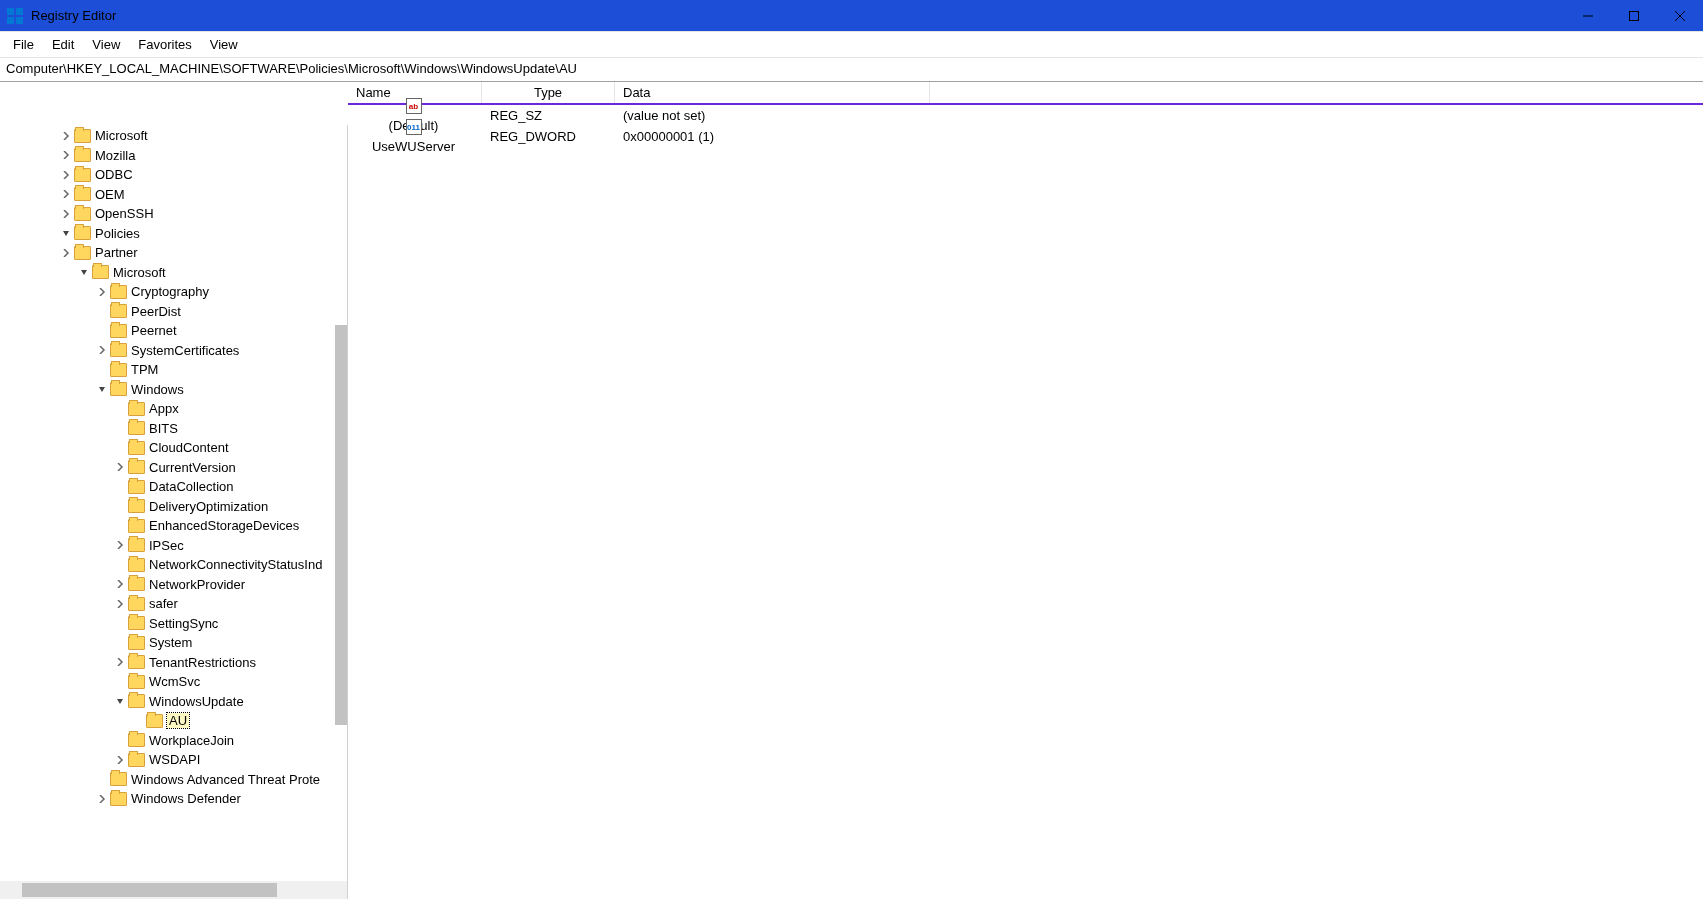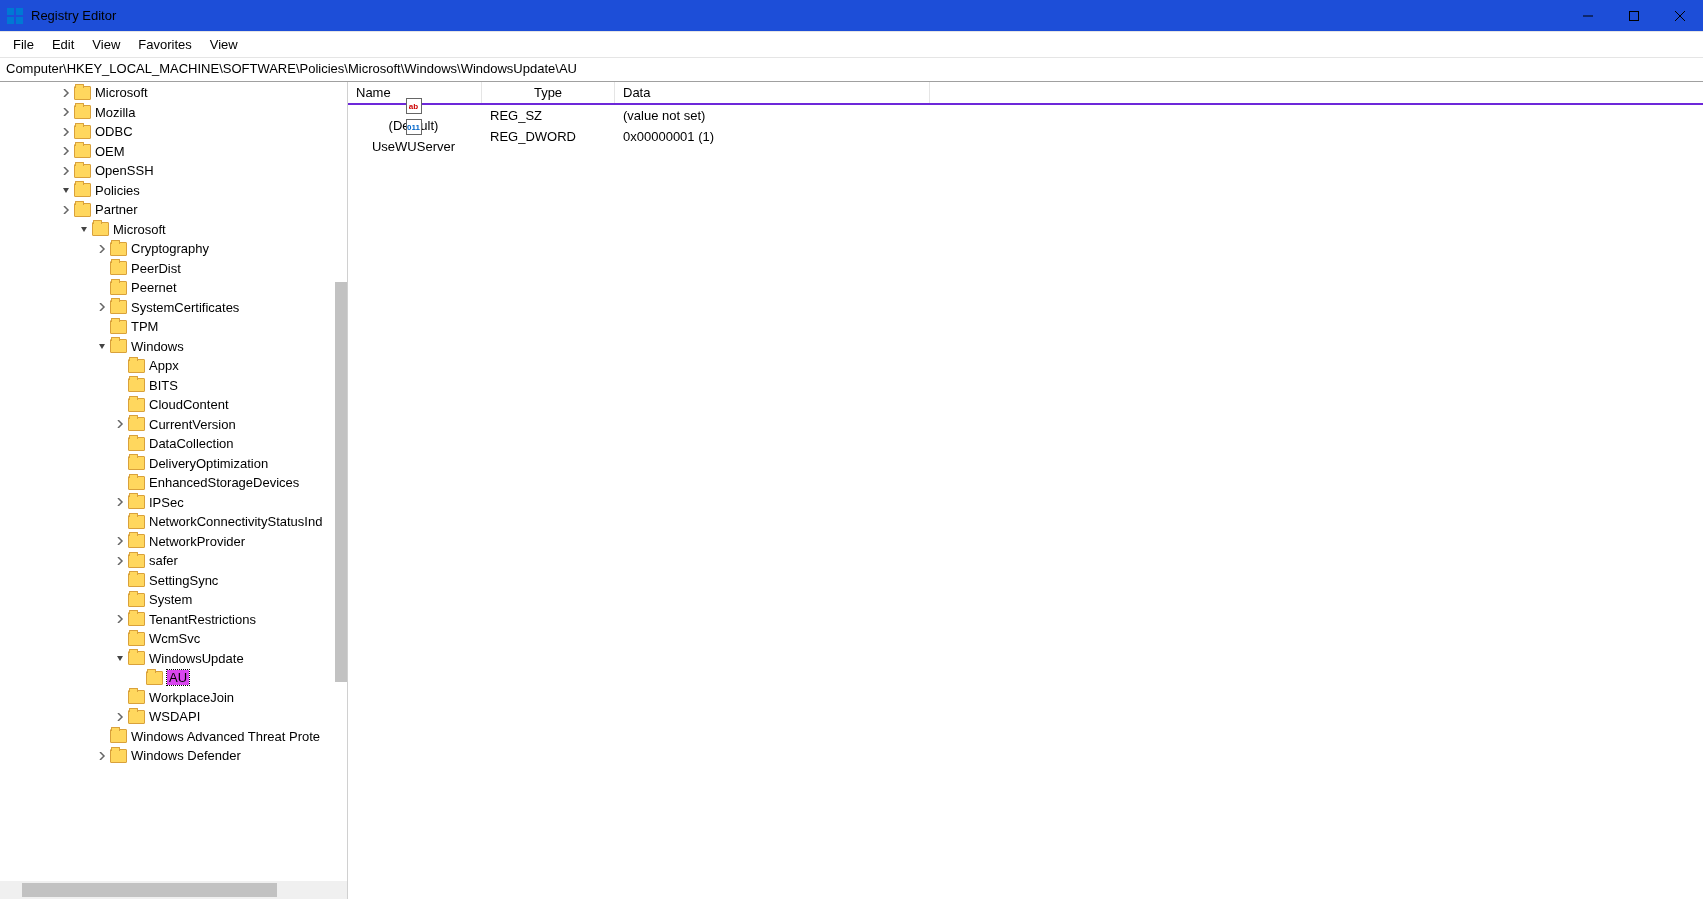--- a/index.html
+++ b/index.html
@@ -9,21 +9,21 @@
   .app-icon .b{ width:7px; height:7px; background:#0078d4;}
   .titlebar .title{ flex:0 0 auto; }
   .titlebar .spacer{ flex:1; }
   .win-controls{ display:flex; height:100%; }
   .win-btn{ width:46px; display:flex; align-items:center; justify-content:center; color:#000; }
   .win-btn svg{ stroke:#000; }
   .menubar{ height:26px; background:#fff; display:flex; align-items:center; padding:0 4px; gap:0px; border-bottom:1px solid #e5e5e5;}
   .menu-item{ padding:3px 9px; }
   .addressbar{ height:24px; border-bottom:1px solid #a0a0a0; padding:3px 6px; background:#fff; }
   .content{ display:flex; height:calc(899px - 32px - 26px - 24px); border-top:0px solid #a0a0a0;}
-  .tree-pane{ width:348px; border-right:1px solid #d0d0d0; position:relative; overflow:hidden; }
+  .tree-pane{ width:348px; border-right:1px solid #d0d0d0; position:relative; overflow:hidden;margin-top:43px; }
   .tree-scroll{ position:absolute; top:0; left:0; right:0; bottom:18px; overflow:hidden;}
   .tree{ padding-top:1px; }
   .hscroll{ position:absolute; bottom:0; left:0; right:0; height:18px; background:#f0f0f0;}
   .hscroll .thumb{ position:absolute; top:2px; left:22px; width:255px; height:14px; background:#c2c2c2;}
   .vscroll{ position:absolute; right:0; top:200px; width:12px; height:400px; background:#c2c2c2; }
   .list-pane{ flex:1; position:relative;}
   .list-header{ display:flex; height:23px; border-bottom:2px solid #6d28d9;}
   .col{ padding:3px 8px; border-right:1px solid #e5e5e5;}
   .col.name{ width:134px;}
   .col.type{ width:133px;text-align:center;}
@@ -36,21 +36,21 @@
   .vicon{ width:16px; height:16px; flex-shrink:0; border:1px solid #666; background:#fff; font-size:8px; display:flex; align-items:center; justify-content:center; font-weight:bold;}
   .vicon.sz{ color:#c00;}
   .vicon.dw{ color:#0066cc;}
   
   .node{ display:flex; align-items:center; height:19.5px; white-space:nowrap; }
   .exp{ width:16px; height:16px; display:flex; align-items:center; justify-content:center; flex-shrink:0; color:#666;}
   .exp svg{ width:8px; height:8px; }
   .fold{ width:17px; height:14px; background:#ffd75e; border:1px solid #d9a13b; border-radius:1px; margin-right:4px; flex-shrink:0; position:relative; }
   .fold.open::before{ content:""; position:absolute; top:-3px; left:0; width:7px; height:3px; background:#ffd75e; border:1px solid #d9a13b; border-bottom:none; border-radius:1px 1px 0 0;}
   .fold::before{ content:""; position:absolute; top:-3px; left:0; width:7px; height:3px; background:#ffd75e; border:1px solid #d9a13b; border-bottom:none; border-radius:1px 1px 0 0;}
-  .sel{ background:#d946ef; outline:1px dotted #000; padding:0 2px;}
+  .sel{ background:#fef9c3; outline:1px dotted #000; padding:0 2px;}
   .ind{ display:inline-block; flex-shrink:0;}
 </style>
 </head>
 <body>
 
 <div class="titlebar">
   <div class="app-icon">
     <div class="b"></div>
       <div style="width:2px"></div>
       <div class="b"></div>

